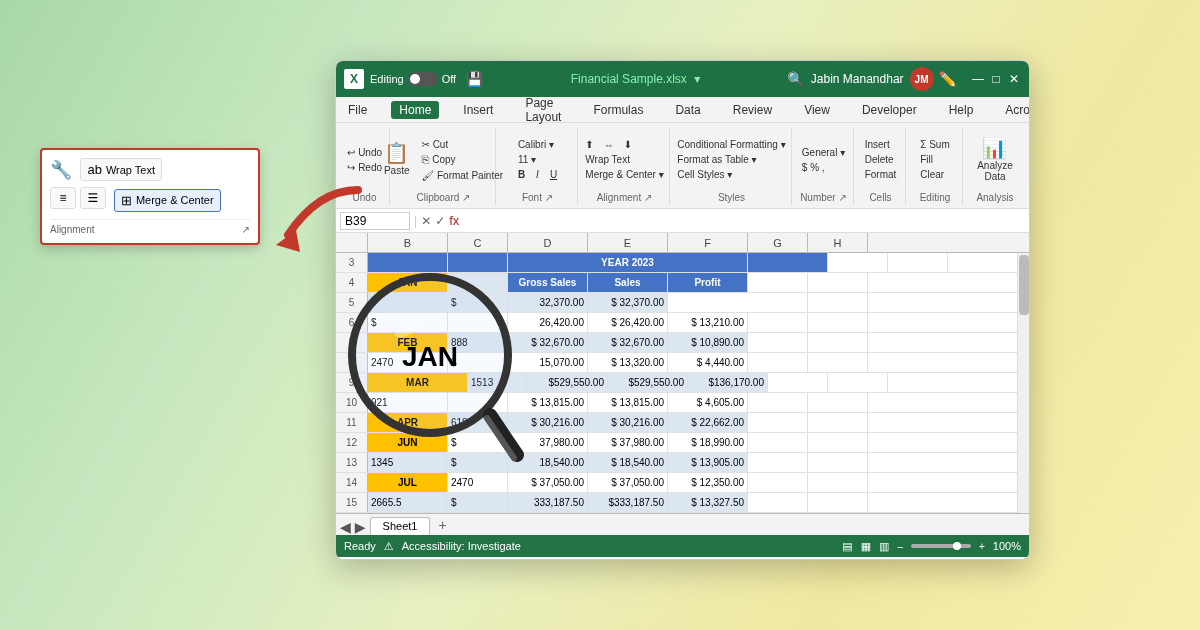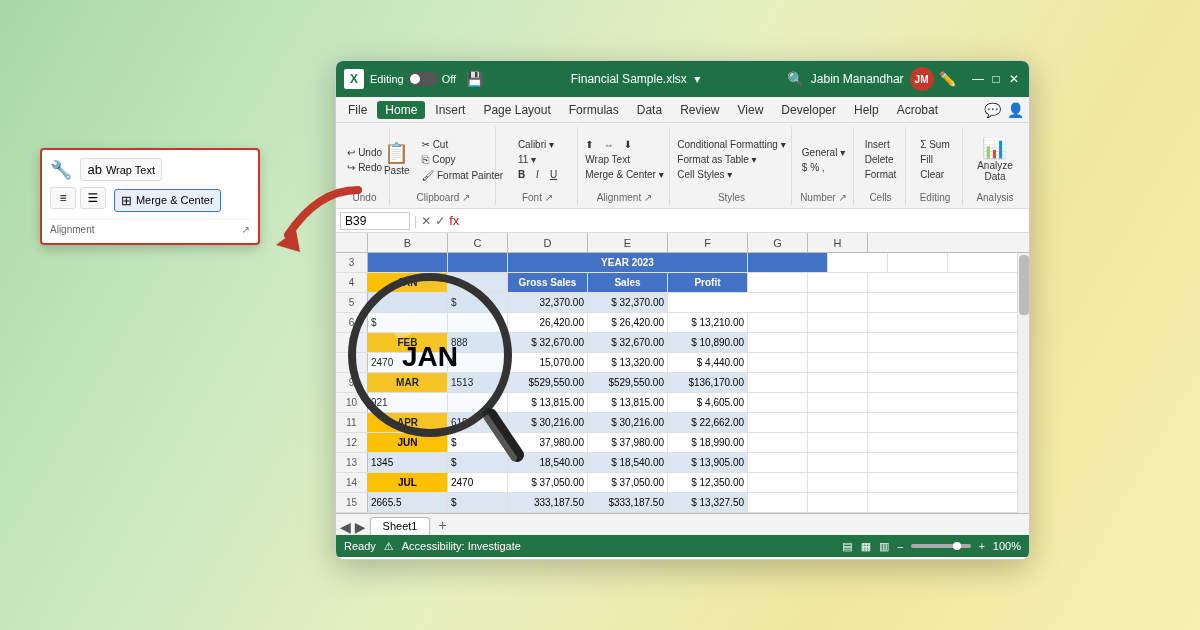--- a/index.html
+++ b/index.html
@@ -73,21 +73,21 @@
       content: '';
       position: absolute;
       left: 2px;
       top: 2px;
       width: 10px;
       height: 10px;
       background: #fff;
       border-radius: 50%;
     }
     .title-bar-filename {
-      color: #ffffff;
+      color: #86efac;
       font-size: 12px;
       flex: 1;
       text-align: center;
     }
     .title-bar-user {
       display: flex;
       align-items: center;
       gap: 6px;
       color: #fff;
       font-size: 12px;
@@ -122,21 +122,21 @@
 
     
     .menu-bar {
       background: #f3f3f3;
       height: 26px;
       display: flex;
       align-items: center;
       padding: 0 4px;
       border-bottom: 1px solid #ddd;
       font-size: 12px;
-      gap: 2px;
+      gap: 16px;
     }
     .menu-item {
       padding: 2px 8px;
       cursor: pointer;
       border-radius: 3px;
       color: #333;
     }
     .menu-item.active {
       background: #217346;
       color: #fff;
@@ -730,21 +730,21 @@
       <div class="ss-cell" style="width:60px;">$</div>
       <div class="ss-cell right" style="width:80px;">15,070.00</div>
       <div class="ss-cell right" style="width:80px;">$ 13,320.00</div>
       <div class="ss-cell right" style="width:80px;">$ 4,440.00</div>
       <div class="ss-cell" style="width:60px;"></div>
       <div class="ss-cell" style="width:60px;"></div>
     </div>
 
     <div class="ss-row">
       <div class="row-num">9</div>
-      <div class="ss-cell yellow-bg" style="width:80px;">MAR</div>
+      <div class="ss-cell yellow-bg" style="width:100px;">MAR</div>
       <div class="ss-cell light-blue" style="width:60px;">1513</div>
       <div class="ss-cell right light-blue" style="width:80px;">$529,550.00</div>
       <div class="ss-cell right light-blue" style="width:80px;">$529,550.00</div>
       <div class="ss-cell right light-blue" style="width:80px;">$136,170.00</div>
       <div class="ss-cell" style="width:60px;"></div>
       <div class="ss-cell" style="width:60px;"></div>
     </div>
 
     <div class="ss-row">
       <div class="row-num">10</div>

